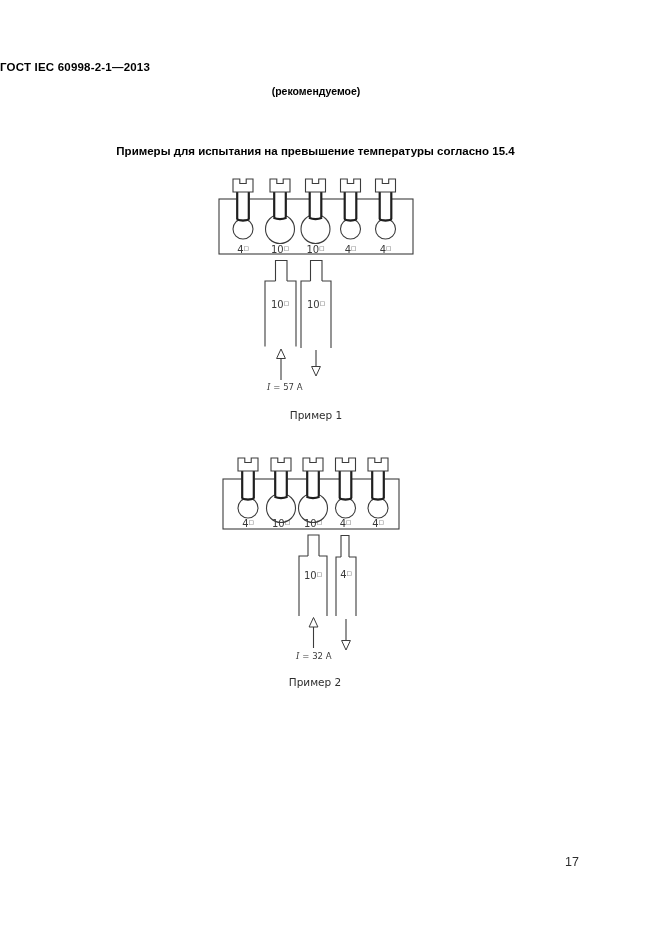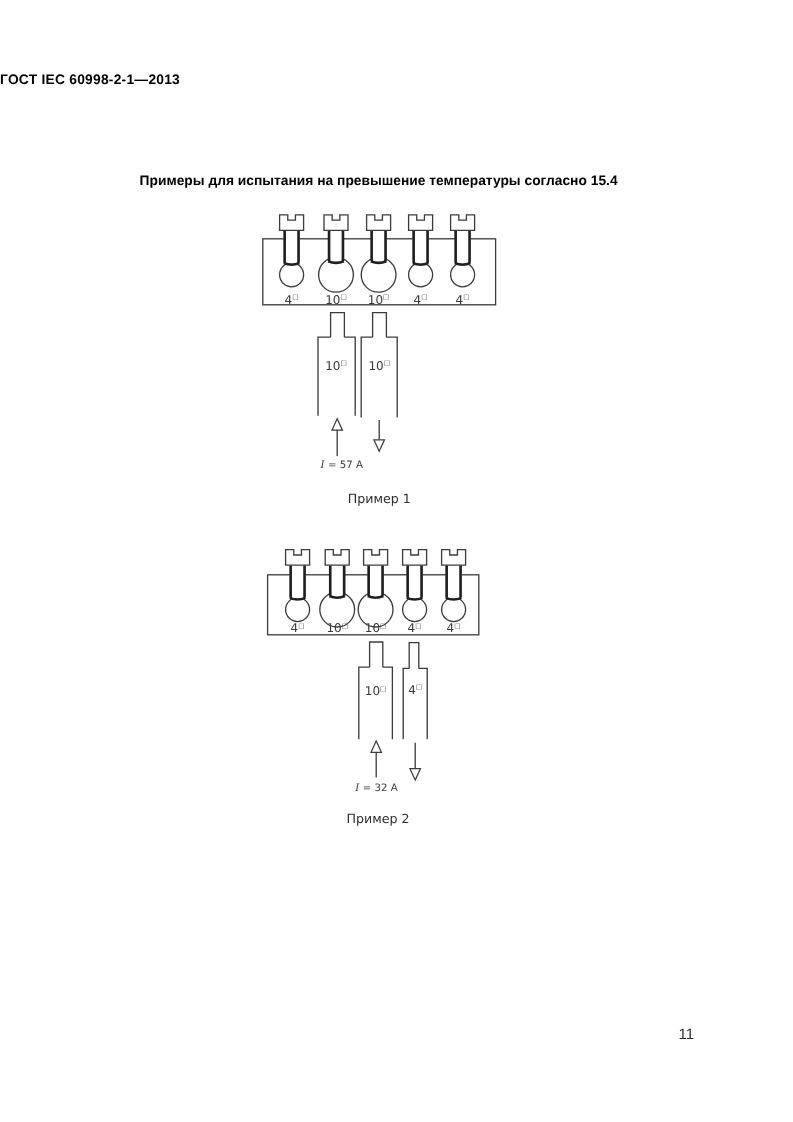--- a/index.html
+++ b/index.html
@@ -75,20 +75,21 @@
   .caption  { font-size: 10.5px; fill: #2e2e2e; }
   .cur-text { font-size: 8.5px; }
   .cur-sym  { font-family: "DejaVu Serif", serif; font-style: italic; font-size: 8.5px; }
 </style>
 </head>
 <body>
 
 <div class="doc-number">ГОСТ IEC 60998-2-1—2013</div>
 
 <div class="appendix">
+  <div>(рекомендуемое)</div>
 </div>
 
 <div class="main-heading">Примеры для испытания на превышение температуры согласно 15.4</div>
 
 <svg id="fig1" class="fig" width="280" height="262" viewBox="185 168 280 262">
   <defs>
     <g id="screw-sm">
       <circle cx="0" cy="50" r="10" class="thin"></circle>
       <rect x="-6.5" y="13" width="13" height="27.5" class="whitefill"></rect>
       <line x1="-5.8" y1="13" x2="-5.8" y2="40" class="thick"></line>
@@ -181,13 +182,13 @@
   <g>
     <line x1="346" y1="619" x2="346" y2="640" class="thin"></line>
     <path d="M 346 650 L 341.6 640.5 L 350.4 640.5 Z" class="arrowhead"></path>
   </g>
 
   <text class="cur-text" x="296" y="659"><tspan class="cur-sym">I</tspan><tspan dx="3">= 32 A</tspan></text>
 
   <text class="caption" x="315" y="686" text-anchor="middle">Пример 2</text>
 </svg>
 
-<div class="page-number">11</div>
+<div class="page-number">17</div>
 
 </body></html>

